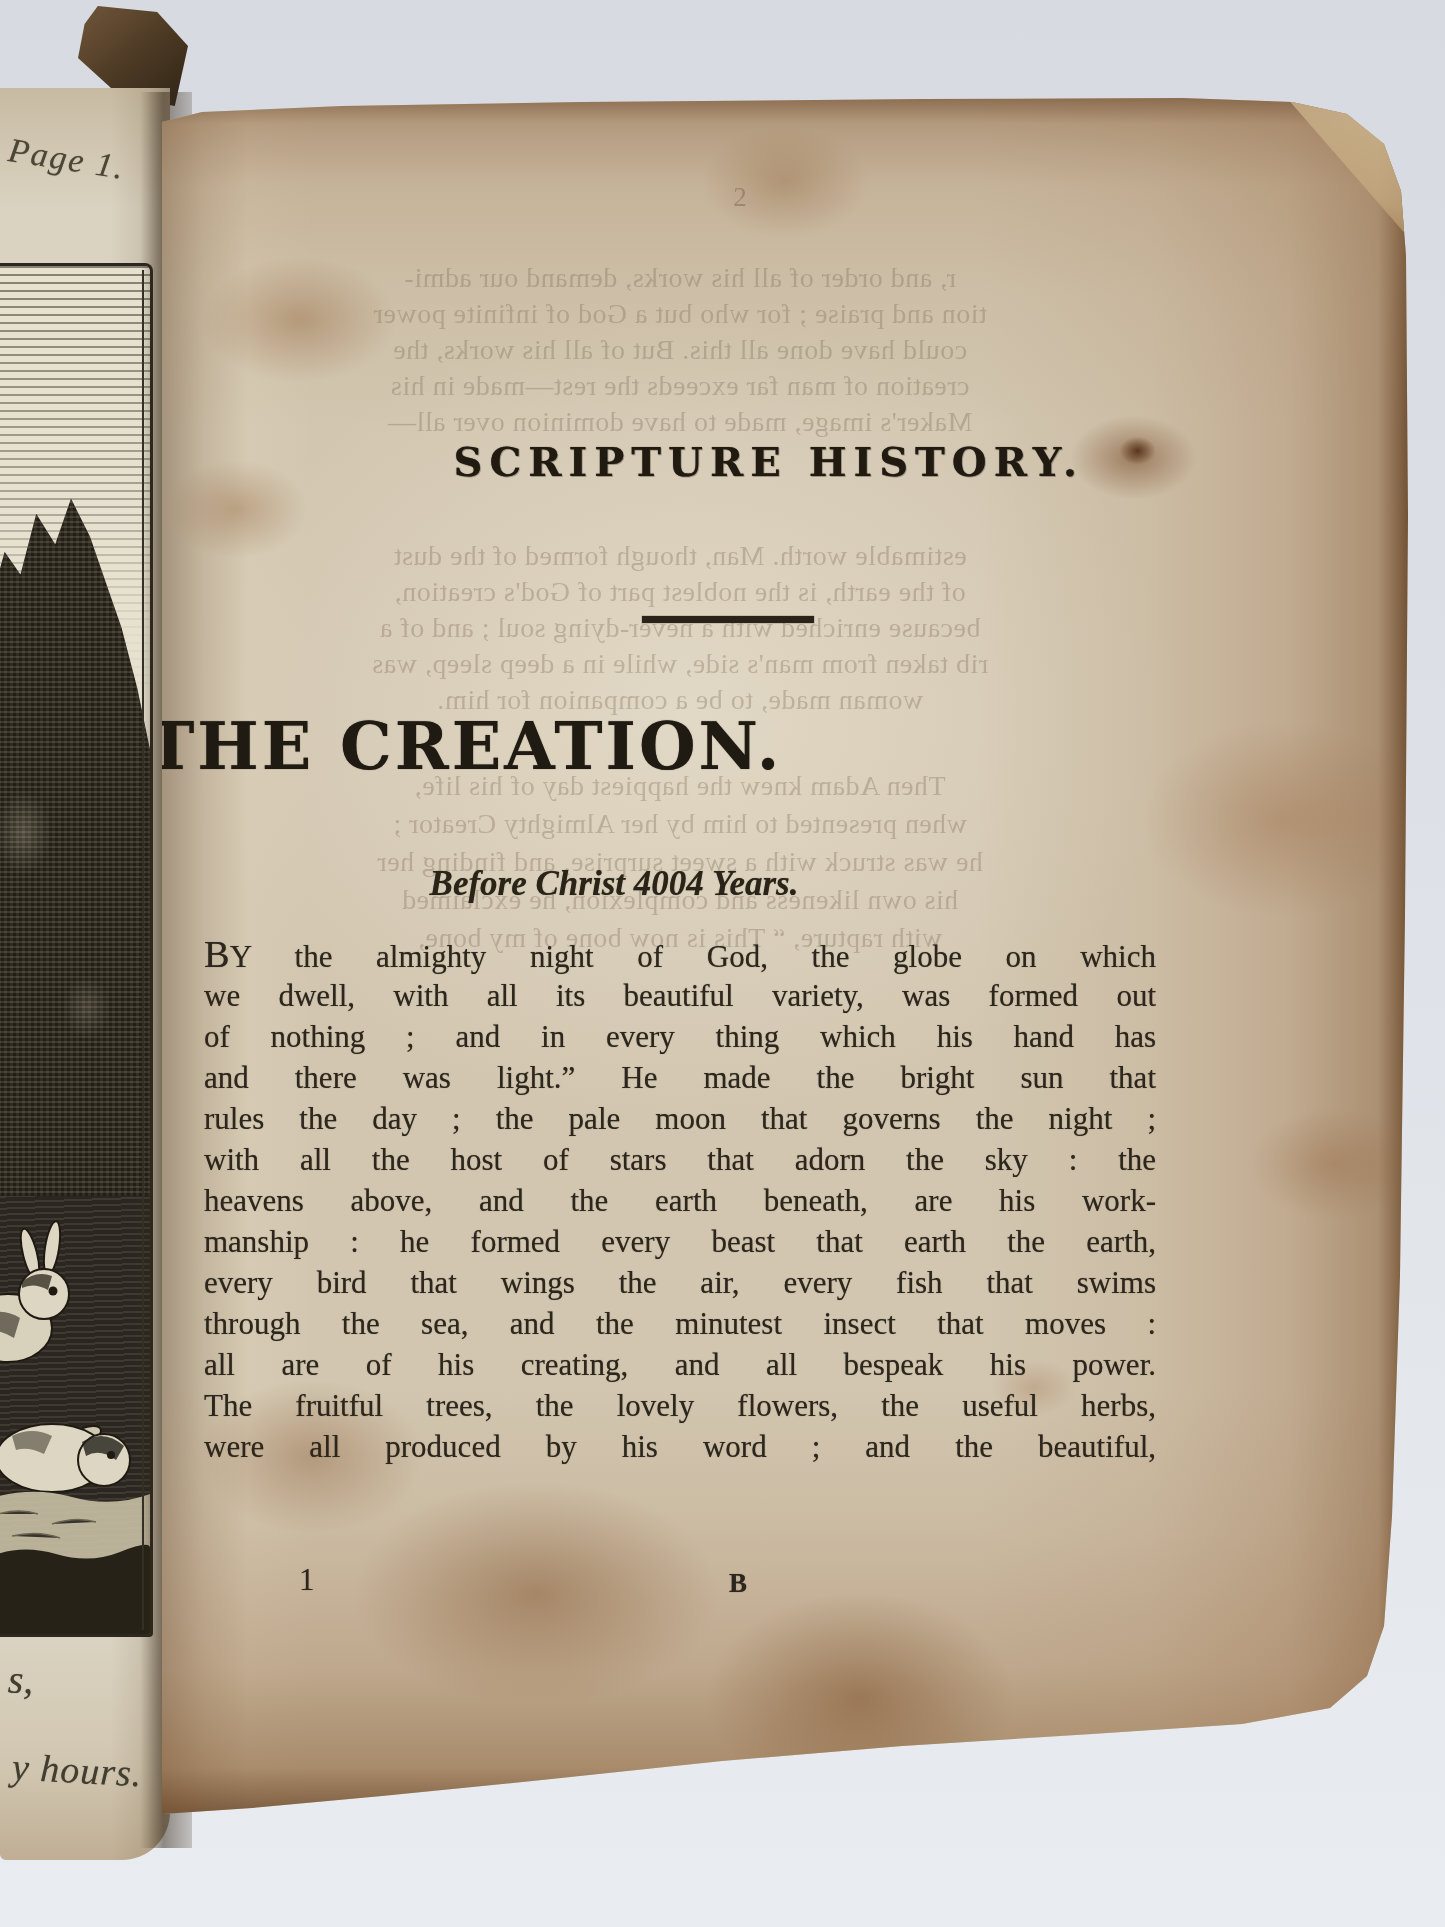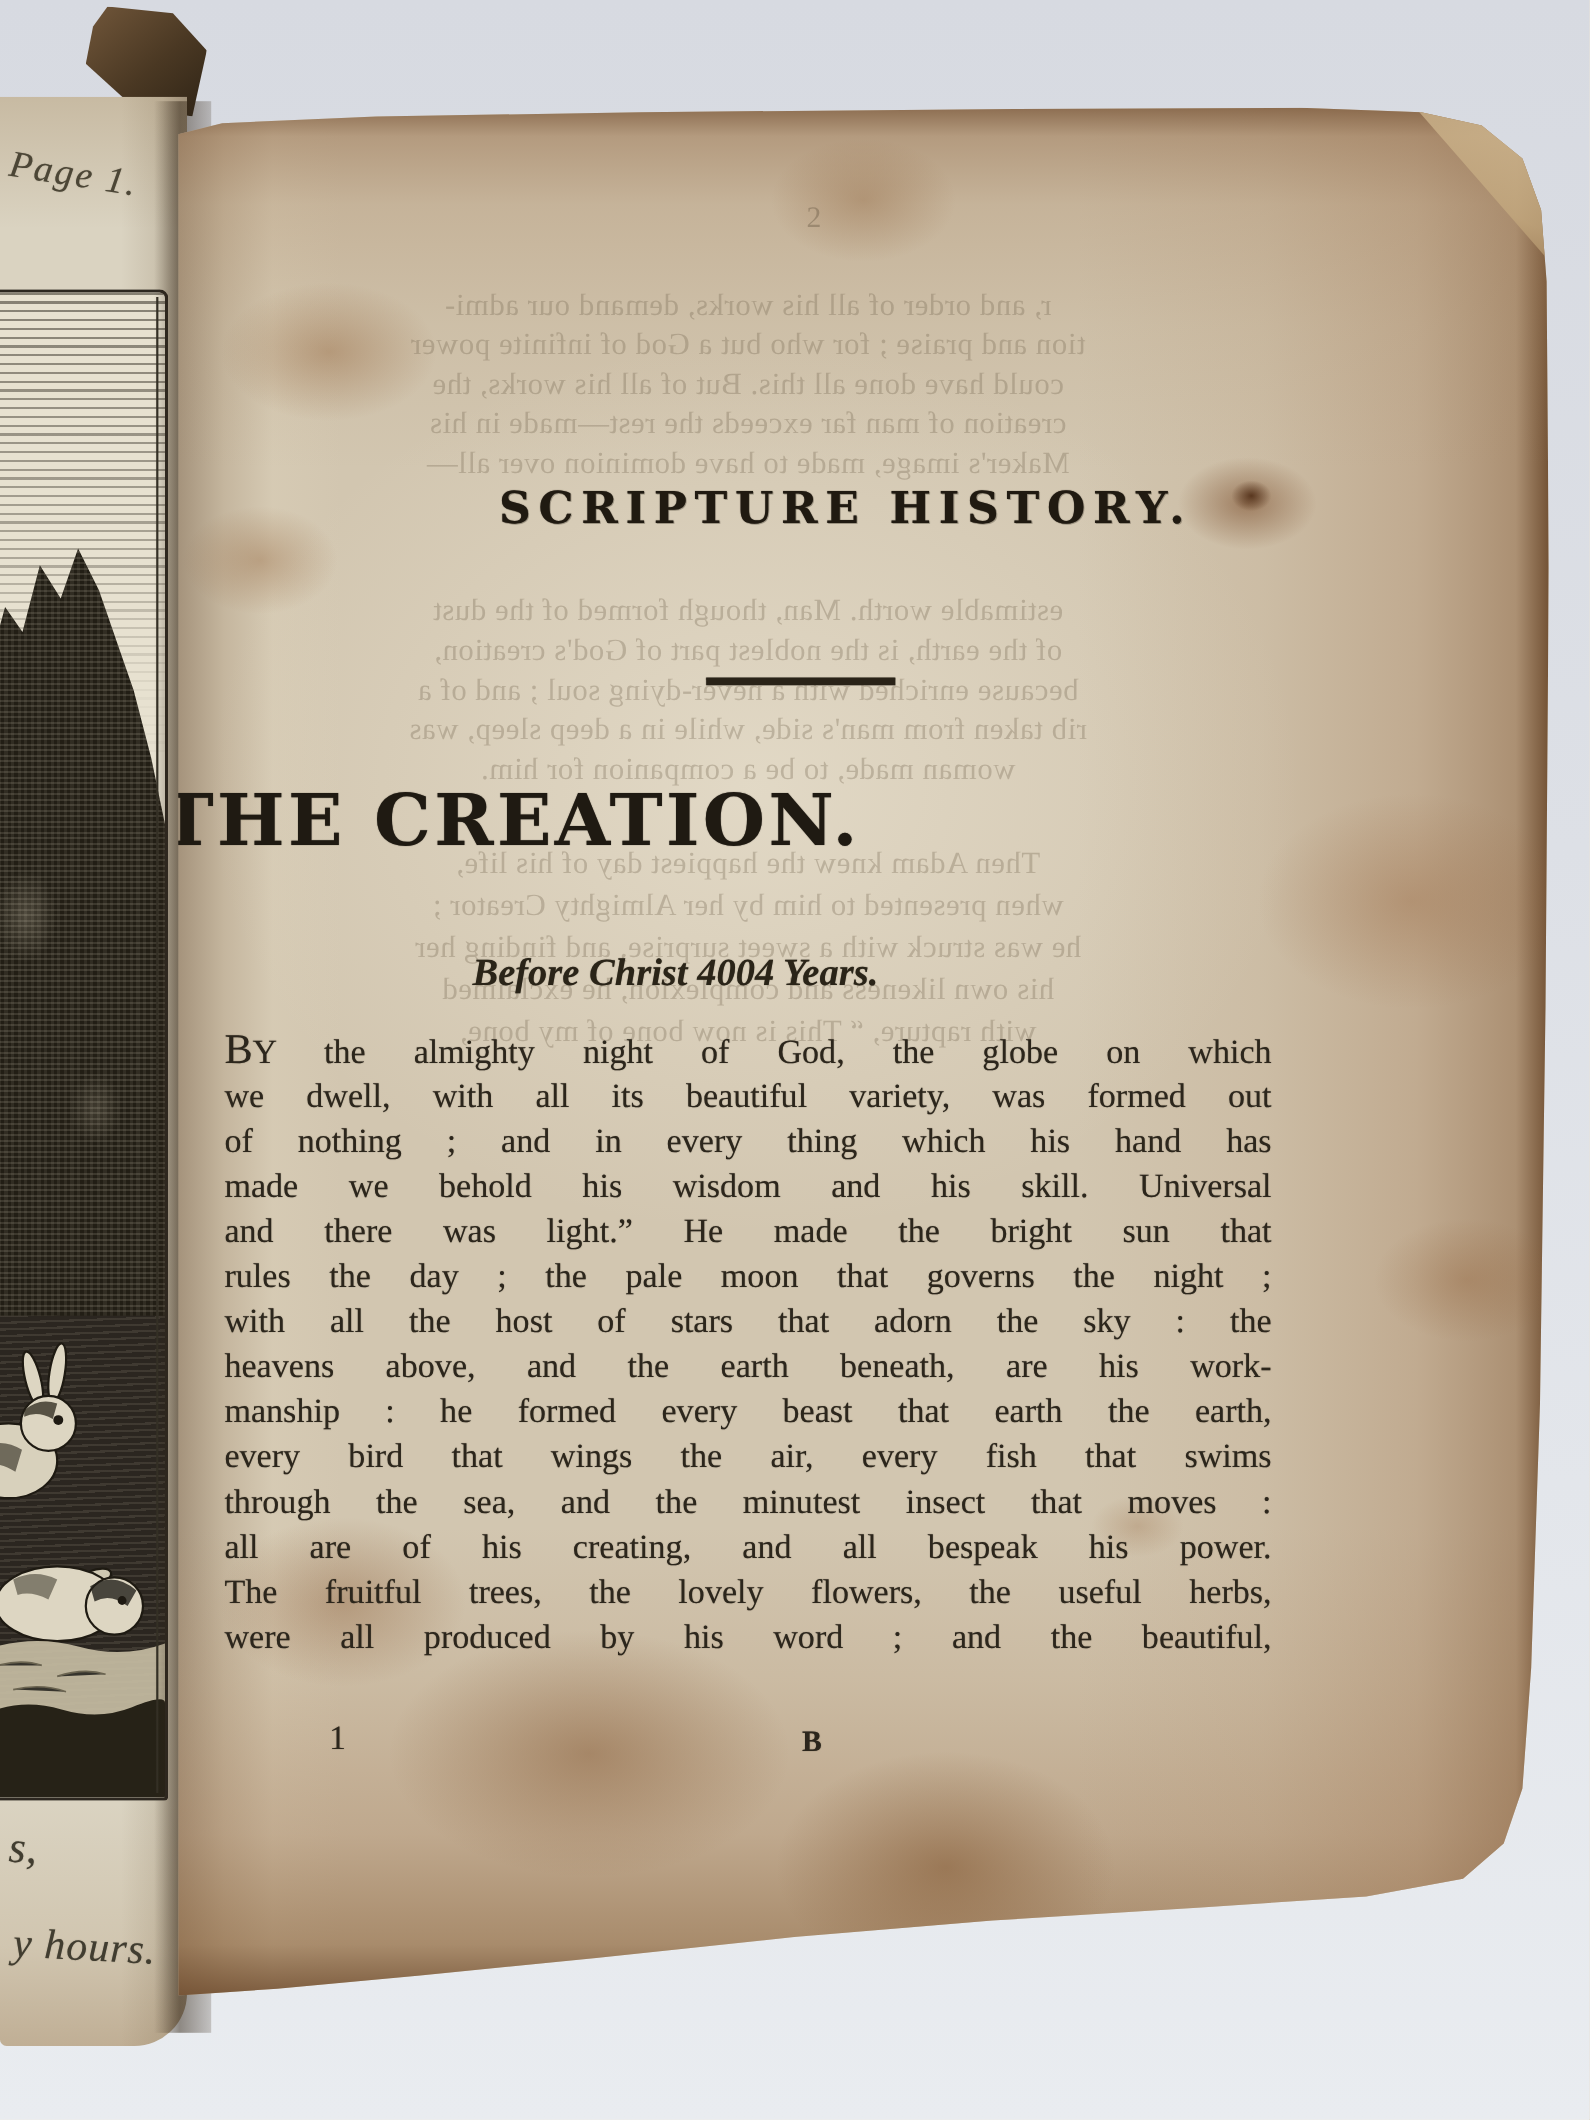--- a/index.html
+++ b/index.html
@@ -225,21 +225,20 @@
 
     <div class="page-title">SCRIPTURE HISTORY.</div>
     <div class="title-rule"></div>
     <div class="section-title">THE CREATION.</div>
     <div class="dateline">Before Christ 4004 Years.</div>
 
     <div class="body-block">
       <div class="bl l0">BY the almighty night of God, the globe on which</div>
       <div class="bl">we dwell, with all its beautiful variety, was formed out</div>
       <div class="bl">of nothing ; and in every thing which his hand has</div>
-      <div class="bl">made we behold his wisdom and his skill.  Universal</div>
       <div class="bl">and there was light.”  He made the bright sun that</div>
       <div class="bl">rules the day ; the pale moon that governs the night ;</div>
       <div class="bl">with all the host of stars that adorn the sky : the</div>
       <div class="bl">heavens above, and the earth beneath, are his work-</div>
       <div class="bl">manship : he formed every beast that earth the earth,</div>
       <div class="bl">every bird that wings the air, every fish that swims</div>
       <div class="bl">through the sea, and the minutest insect that moves :</div>
       <div class="bl">all are of his creating, and all bespeak his power.</div>
       <div class="bl">The fruitful trees, the lovely flowers, the useful herbs,</div>
       <div class="bl">were all produced by his word ; and the beautiful,</div>

